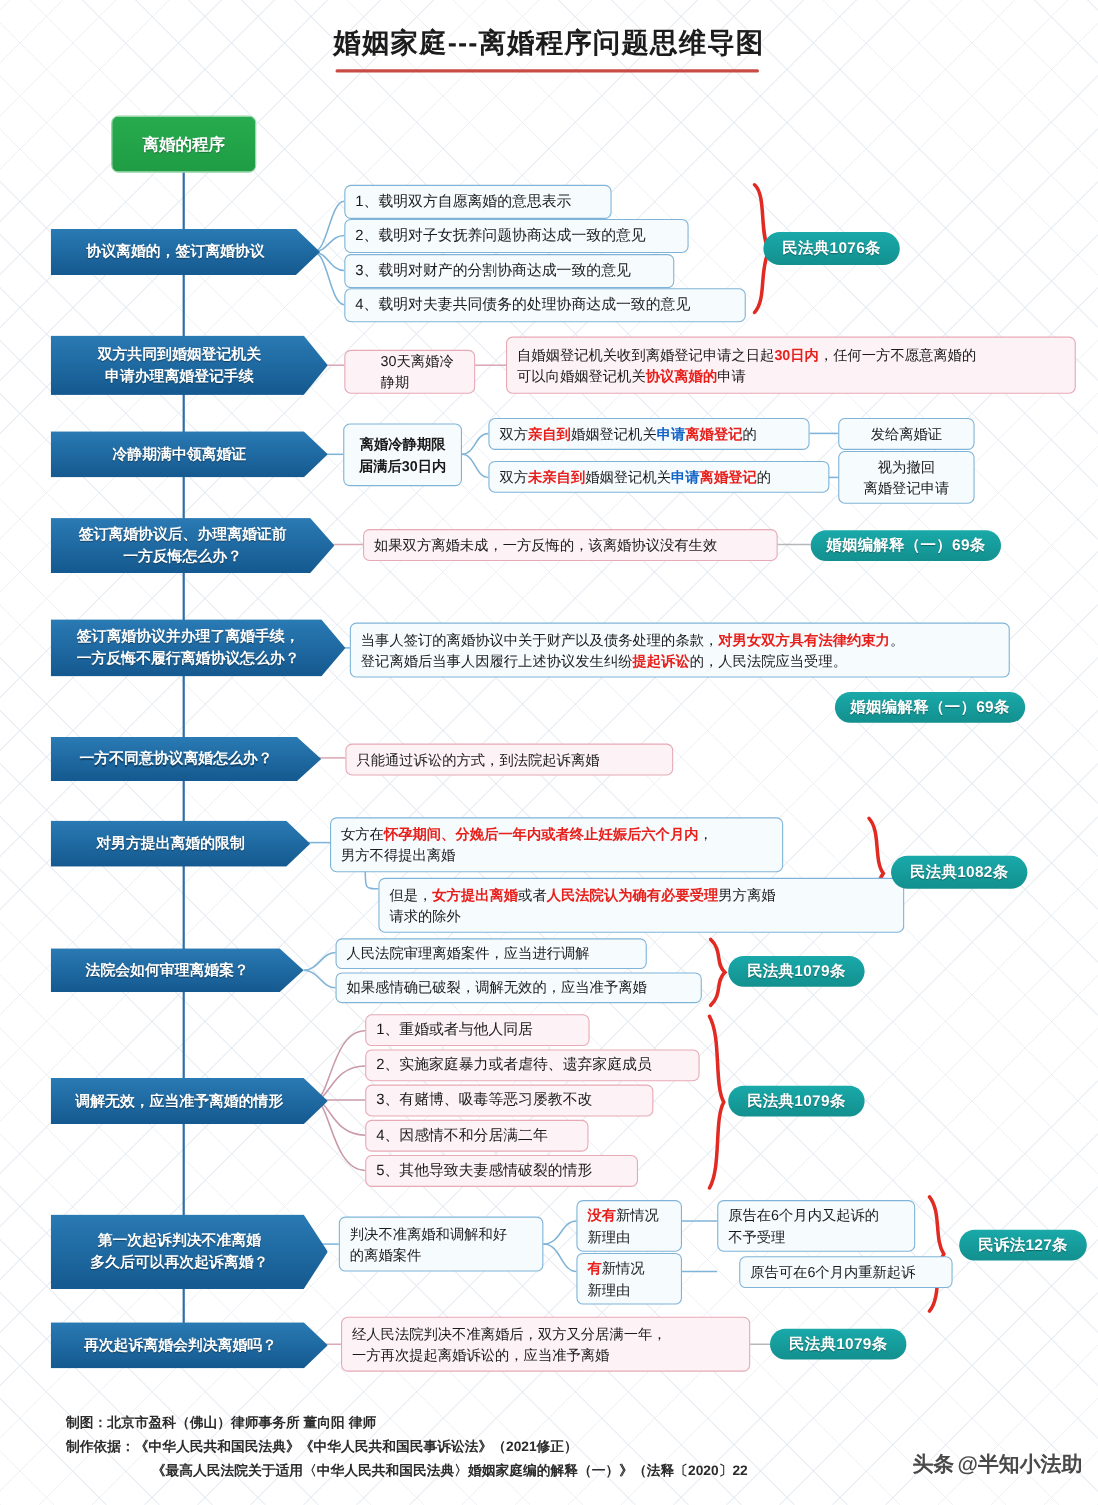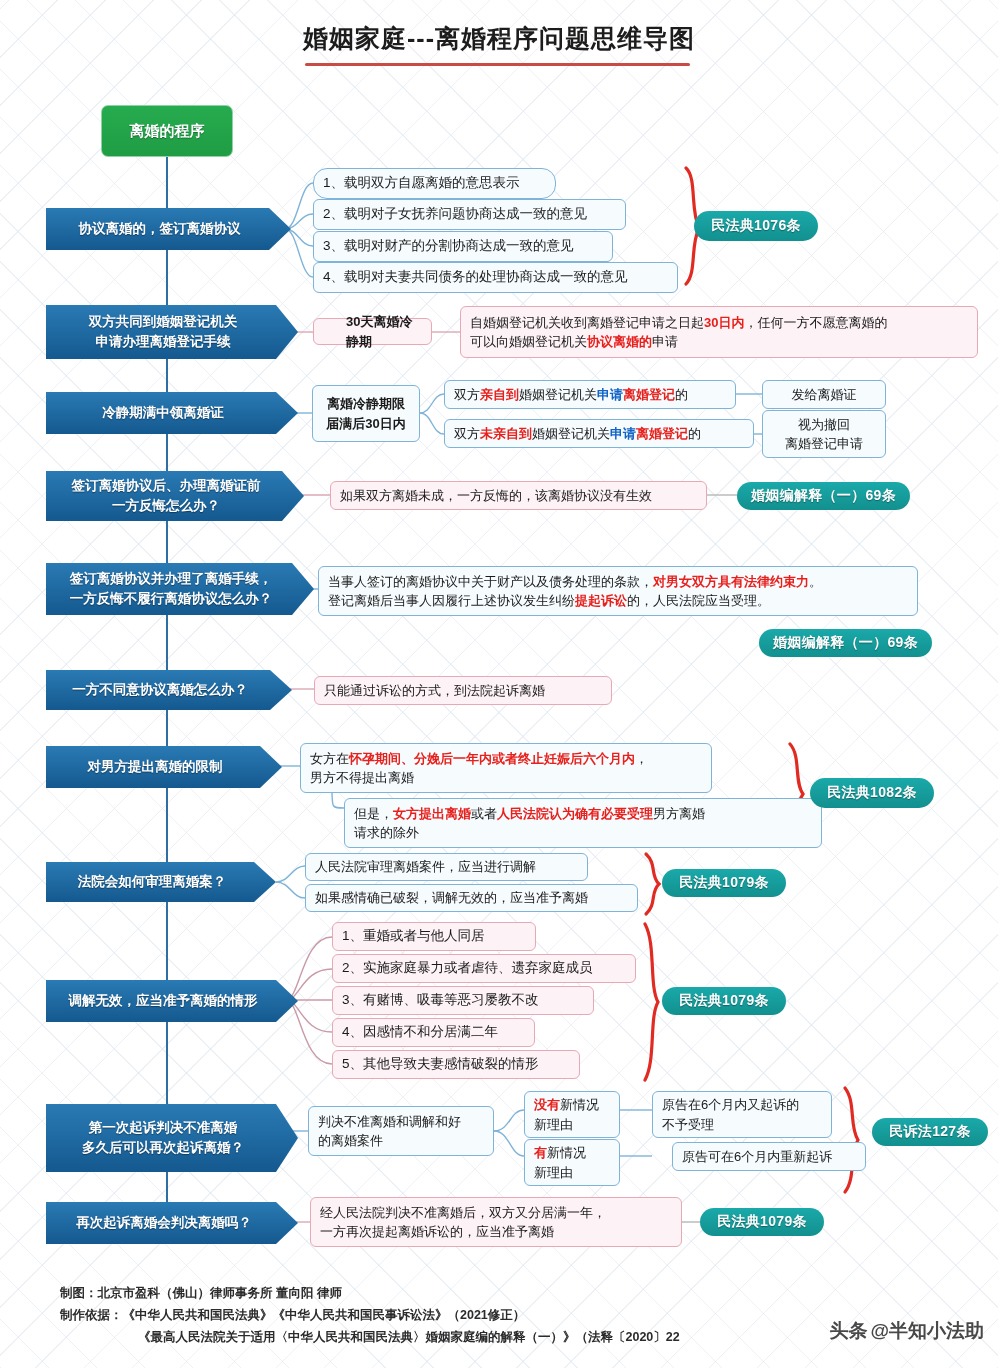--- a/index.html
+++ b/index.html
@@ -166,41 +166,41 @@
       <path d="M790 744 C 801 756, 794 782, 803 794 C 794 806, 801 830, 790 842"></path>
       <path d="M646 854 C 657 864, 650 876, 659 884 C 650 892, 657 904, 646 914"></path>
       <path d="M645 924 C 656 944, 649 986, 658 1002 C 649 1018, 656 1060, 645 1080"></path>
       <path d="M845 1088 C 856 1102, 849 1126, 858 1140 C 849 1154, 856 1178, 845 1192"></path>
     </g>
   </svg>
 
   <div class="arrow-node" style="left:46px; top:208px; width:245px; height:42px;">
     <span>协议离婚的，签订离婚协议</span>
   </div>
-  <div class="box box-blue box-num" style="left:313px; top:168px; width:243px; height:31px;border-radius:14px;">
+  <div class="box box-blue box-num" style="left:313px; top:168px; width:243px; height:31px;">
     <span>1、载明双方自愿离婚的意思表示</span>
   </div>
   <div class="box box-blue box-num" style="left:313px; top:199px; width:313px; height:31px;">
     <span>2、载明对子女抚养问题协商达成一致的意见</span>
   </div>
   <div class="box box-blue box-num" style="left:313px; top:231px; width:300px; height:31px;">
     <span>3、载明对财产的分割协商达成一致的意见</span>
   </div>
   <div class="box box-blue box-num" style="left:313px; top:262px; width:365px; height:31px;">
     <span>4、载明对夫妻共同债务的处理协商达成一致的意见</span>
   </div>
   <div class="badge" style="left:694px; top:211px; width:124px; height:30px;">
     <span>民法典1076条</span>
   </div>
 
   <div class="arrow-node" style="left:46px; top:305px; width:252px; height:54px; flex-direction:column;">
     <span>双方共同到婚姻登记机关</span>
     <span>申请办理离婚登记手续</span>
   </div>
-  <div class="box box-pink" style="left:313px; top:318px; width:119px; height:27px; justify-content:center; font-weight:bold; font-size:13px;padding-left:32px;">
+  <div class="box box-pink" style="left:313px; top:318px; width:119px; height:40px; justify-content:center; font-weight:normal; font-size:13px;padding-left:32px;">
     <span>30天离婚冷静期</span>
   </div>
   <div class="box box-pink" style="left:460px; top:306px; width:518px; height:52px; flex-direction:column; align-items:flex-start; justify-content:center;">
     <div>
       <span class="k">自婚姻登记机关收到离婚登记申请之日起</span><span class="r">30日内</span><span class="k">，任何一方不愿意离婚的</span>
     </div>
     <div>
       <span class="k">可以向婚姻登记机关</span><span class="r">协议离婚的</span><span class="k">申请</span>
     </div>
   </div>

